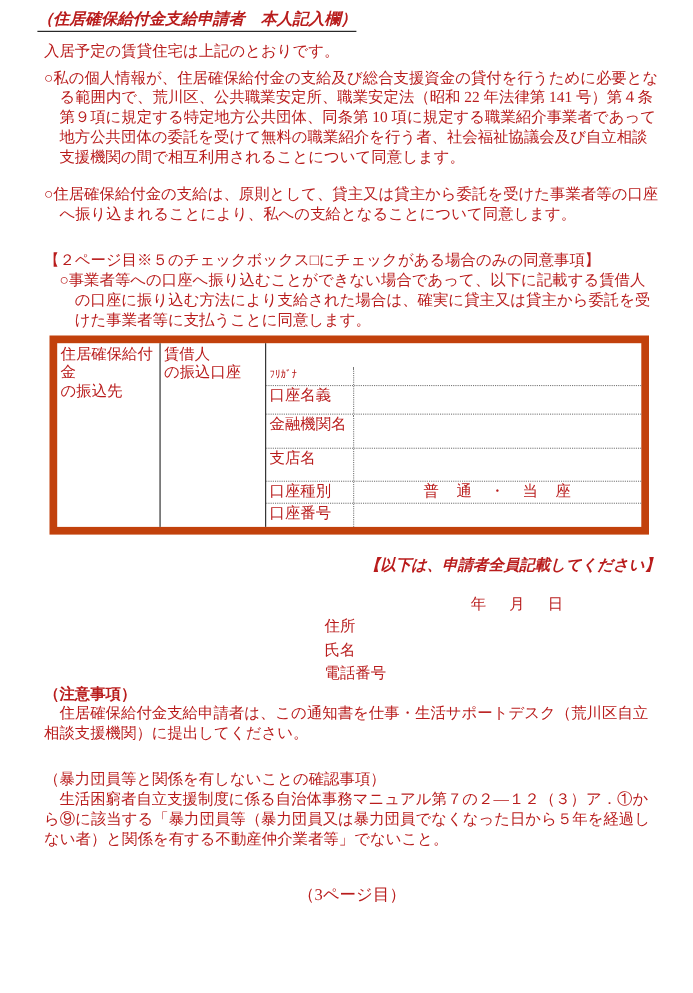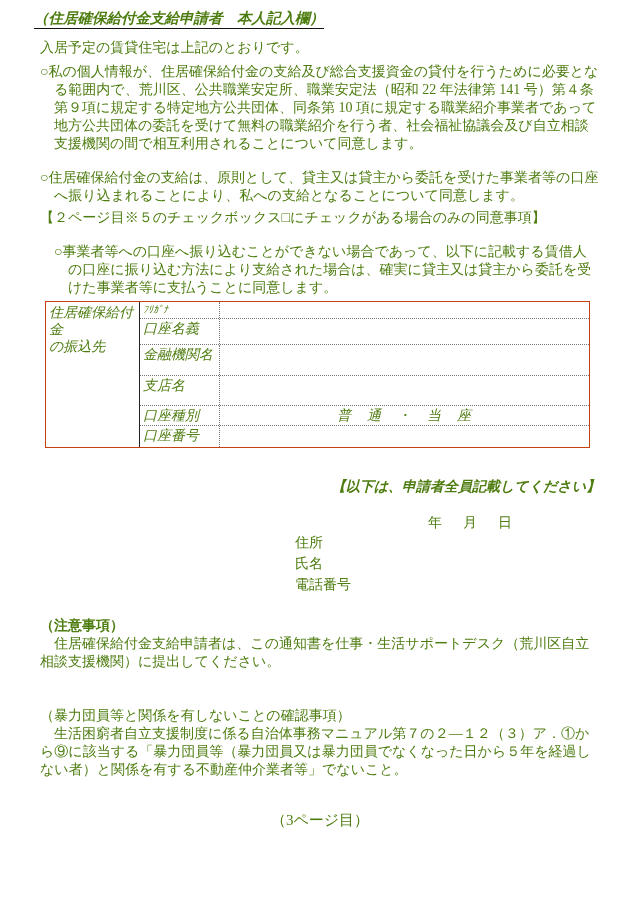--- a/index.html
+++ b/index.html
@@ -1,62 +1,61 @@
 <!DOCTYPE html>
 <html><head>
 <meta charset="utf-8">
 <style>
   html,body { margin:0; padding:0; background:#e8e8e8; }
   .page {
     width:630px; height:903px; margin:0 auto; background:#ffffff;
     box-sizing:border-box; padding:10px 30px 10px 40px;
     font-family:"Liberation Serif","DejaVu Serif",serif;
-    font-size:14px; line-height:18px; color:#4d7c0f;
+    font-size:14px; line-height:18px; color:#b91c1c;
     overflow:hidden; position:relative;
   }
   .title {
     display:inline-block; font-weight:bold; font-style:italic;
     font-size:14.5px; border-bottom:1px solid #111;
     margin-left:-6px; padding-bottom:1px; line-height:17px;
   }
   .intro { margin:10px 0 0 0; }
   p.hang { margin:16px 0 0 0; text-indent:-1em; padding-left:1em; }
   p.hang.first { margin-top:6px; }
-  .cond-heading { margin:4px 0 0 0; }
-  p.hang.nested { margin:16px 0 0 0; text-indent:-1em; padding-left:2em; }
+  .cond-heading { margin:24px 0 0 0; }
+  p.hang.nested { margin:0 0 0 0; text-indent:-1em; padding-left:2em; }
   p.hang.nested.gap { margin-top:10px; }
 
   .bank-table {
     display:flex; width:545px; margin:4px 0 0 5px;
-    border:1px solid #c2410c; box-sizing:border-box; align-items:stretch;
+    border:7px solid #c2410c; box-sizing:border-box; align-items:stretch;
     line-height:17px;
-    font-style:italic;
   }
   .bt-col1 { width:94px; border-right:1px solid #222; padding:2px 3px; box-sizing:border-box; white-space:pre-line; }
   .bt-col2 { width:96px; border-right:1px solid #222; padding:2px 3px; box-sizing:border-box; white-space:pre-line; }
-  .bt-col3 { flex:1; display:flex; flex-direction:column; }
+  .bt-col3 { flex:1; display:flex; flex-direction:column;margin-top:22px; }
   .bt-row { display:flex; box-sizing:border-box; }
   .bt-row + .bt-row { border-top:1px dotted #777; }
   .bt-label { width:80px; padding:1px 3px; box-sizing:border-box; border-right:1px dotted #777; }
   .bt-value { flex:1; padding:1px 3px; }
   .r1 { height:16px; } .r1 .bt-label { font-size:10px; line-height:13px; }
   .r2 { height:26px;gap:32px; }
   .r3 { height:31px;gap:16px; }
   .r4 { height:30px;gap:40px; }
   .r5 { height:20px; } .r5 .bt-value { text-align:center; letter-spacing:1px; }
   .r6 { height:22px; }
 
-  .sign-instruction { margin-top:30px; text-align:right; font-weight:bold; font-style:italic; }
+  .sign-instruction { margin-top:20px; text-align:right; font-weight:bold; font-style:italic; }
   .date-line { margin-top:18px; margin-left:388px; display:flex; gap:21px; }
   .sign-fields { margin:0 0 0 255px; }
   .sign-fields div { line-height:21px; }
 
-  .notes { margin-top:22px; }
+  .notes { }
   .notes-heading { font-weight:bold; }
-  .gang { margin-top:36px; }
+  .gang { margin-top:24px; }
   .footer { margin-top:32px; text-align:center; font-size:15px; }
 </style>
 </head>
 <body>
 
 <div class="page">
 
   <div class="title">（住居確保給付金支給申請者　本人記入欄）</div>
 
   <p class="intro">入居予定の賃貸住宅は上記のとおりです。</p>
@@ -66,20 +65,22 @@
   <p class="hang">○住居確保給付金の支給は、原則として、貸主又は貸主から委託を受けた事業者等の口座へ振り込まれることにより、私への支給となることについて同意します。</p>
 
   <div>
     <p class="cond-heading">【２ページ目※５のチェックボックス□にチェックがある場合のみの同意事項】</p>
     <p class="hang nested">○事業者等への口座へ振り込むことができない場合であって、以下に記載する賃借人の口座に振り込む方法により支給された場合は、確実に貸主又は貸主から委託を受けた事業者等に支払うことに同意します。</p>
   </div>
 
   <div class="bank-table">
     <div class="bt-col1">住居確保給付金
 の振込先</div>
+    <div class="bt-col2">賃借人
+の振込口座</div>
     <div class="bt-col3">
       <div class="bt-row r1">
         <div class="bt-label">ﾌﾘｶﾞﾅ</div>
         <div class="bt-value"></div>
       </div>
       <div class="bt-row r2">
         <div class="bt-label">口座名義</div>
         <div class="bt-value"></div>
       </div>
       <div class="bt-row r3">

